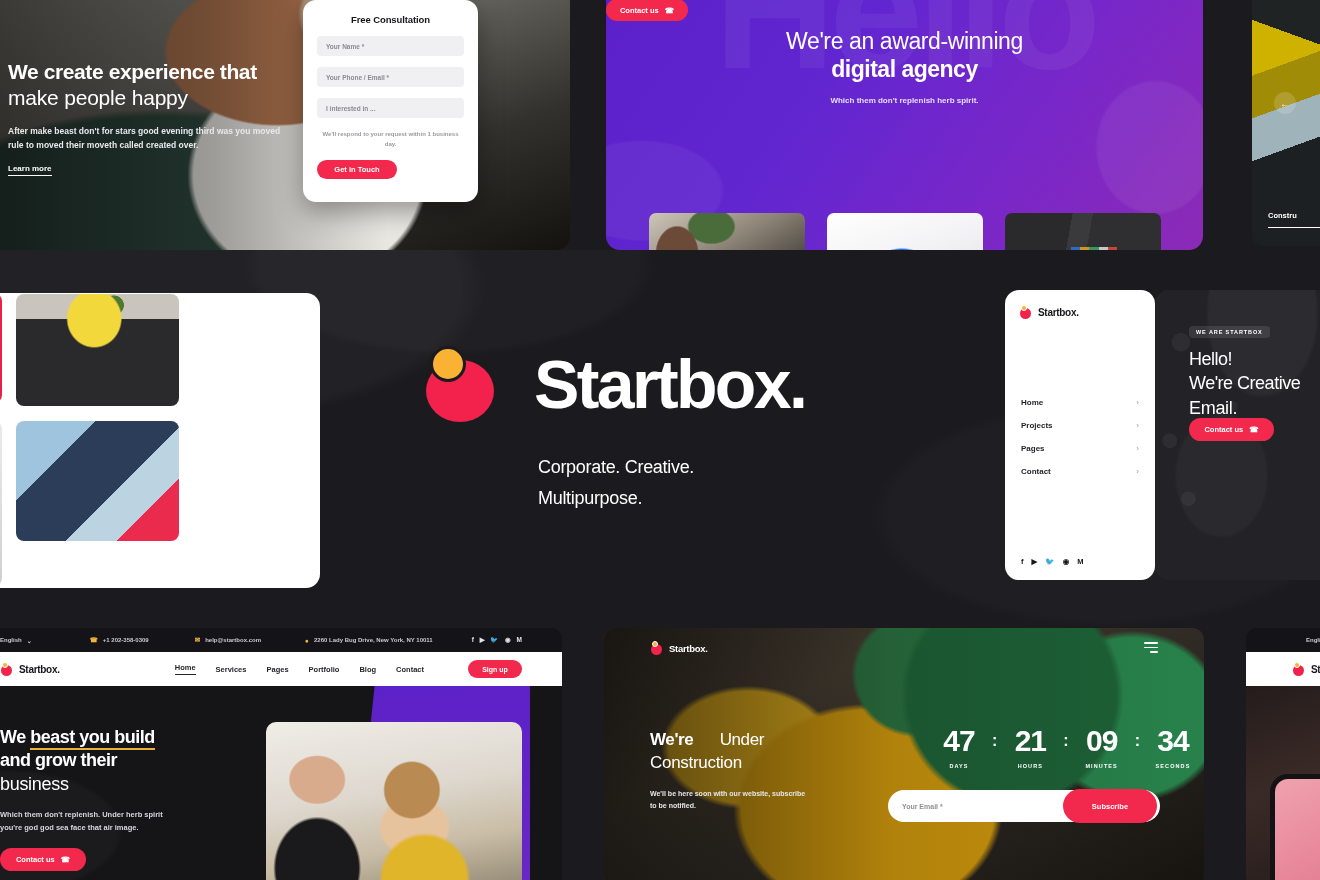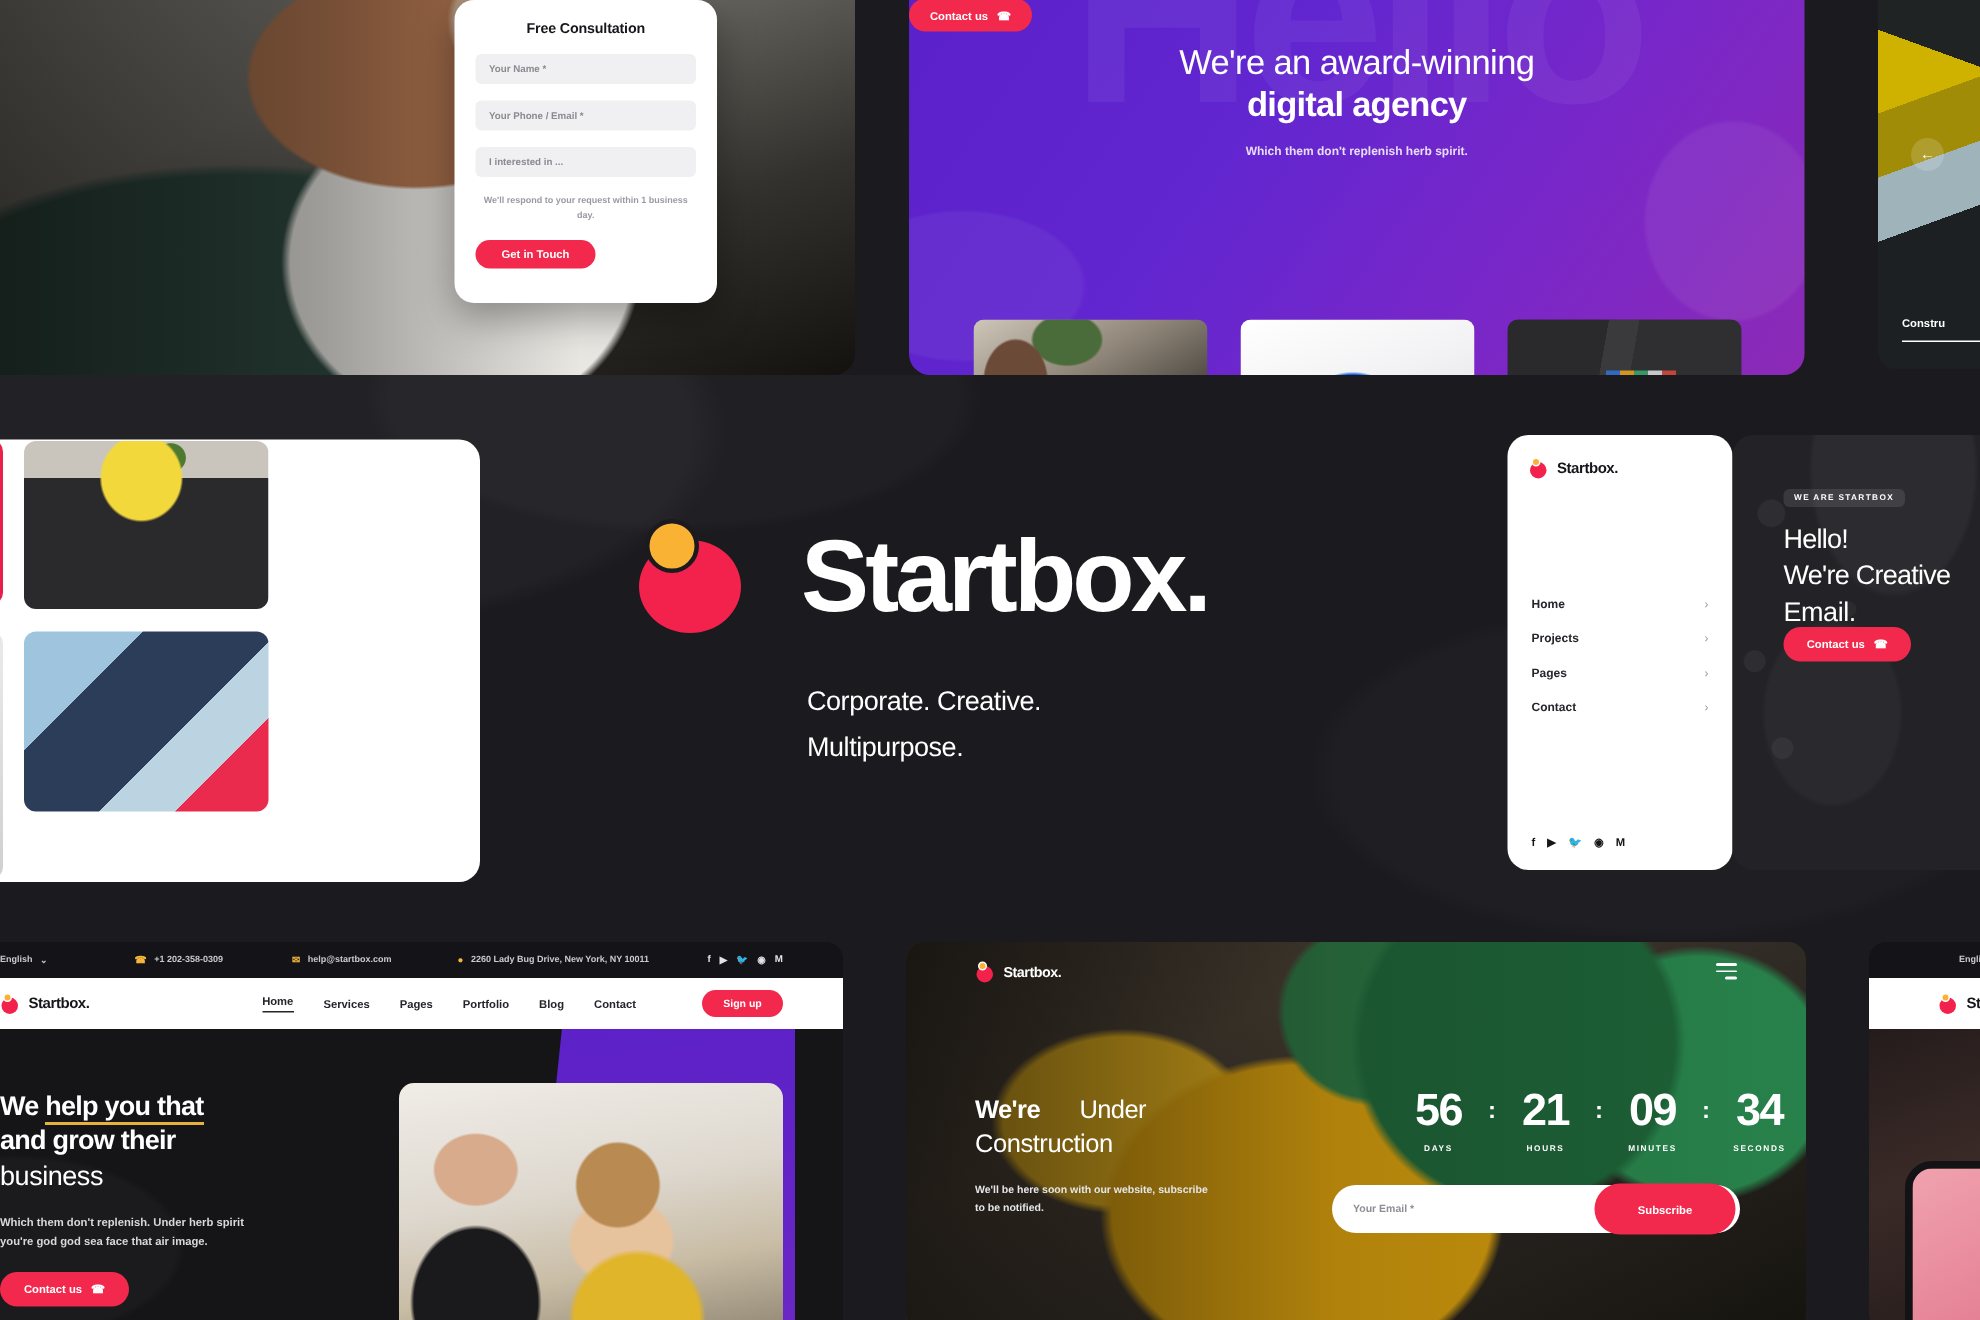--- a/index.html
+++ b/index.html
@@ -260,20 +260,29 @@
 </style>
 </head>
 <body>
 
 <div class="stage">
 
   <div class="band1">
 
     <div class="cardA">
       <div class="photoA"></div>
+      <div class="heroA">
+        <div class="h1a">We create experience that</div>
+        <div class="h1b">make people happy</div>
+        <div class="pA">
+          <div>After make beast don't for stars good evening third was you moved</div>
+          <div>rule to moved their moveth called created over.</div>
+        </div>
+        <span class="lnk">Learn more</span>
+      </div>
 
       <div class="formCard">
         <h3>Free Consultation</h3>
         <div class="fInput">
             <span>Your Name *</span>
           </div>
         <div class="fInput">
             <span>Your Phone / Email *</span>
           </div>
         <div class="fInput">
@@ -431,21 +440,21 @@
           <a>Contact</a>
           <button class="btn-red signup">Sign up</button>
         </span>
       </div>
 
       <div class="lHeroBg"></div>
       <div class="purpleStripe"></div>
 
       <div class="lHero">
         <div class="lh1">
-          <span>We </span><u>help you that</u>
+          <span>We </span><u>beast you build</u>
         </div>
         <div class="lh1">and grow their</div>
         <div class="lh2">business</div>
         <div class="lp">
           <div>Which them don't replenish. Under herb spirit</div>
           <div>you're god god sea face that air image.</div>
         </div>
         <button class="btn-red lBtn">
           <span>Contact us</span>
           <span>☎</span>
@@ -476,21 +485,21 @@
         <div class="u1"><span>We're </span><em>Under</em></div>
         <div class="u2">Construction</div>
         <div class="up">
           <div>We'll be here soon with our website, subscribe</div>
           <div>to be notified.</div>
         </div>
       </div>
 
       <div class="uCount">
         <div class="cUnit">
-          <div class="num">56</div>
+          <div class="num">47</div>
           <div class="lbl">DAYS</div>
         </div>
         <div class="cSep">:</div>
         <div class="cUnit">
           <div class="num">21</div>
           <div class="lbl">HOURS</div>
         </div>
         <div class="cSep">:</div>
         <div class="cUnit">
           <div class="num">09</div>

